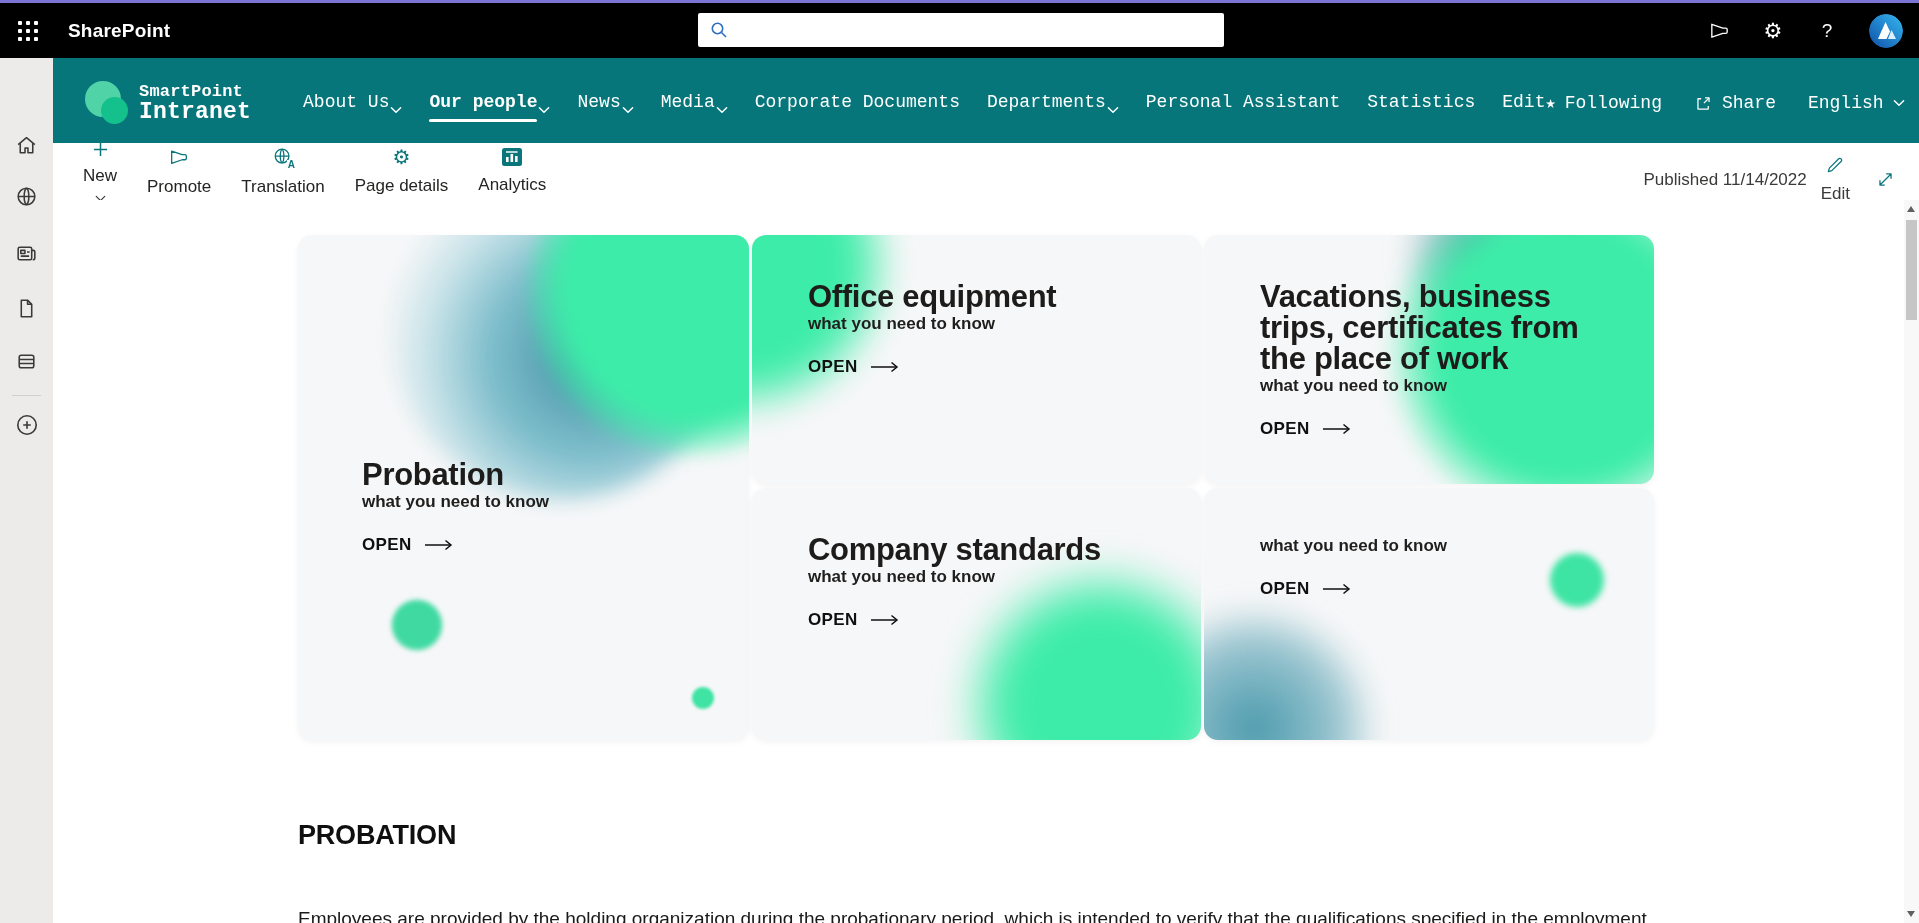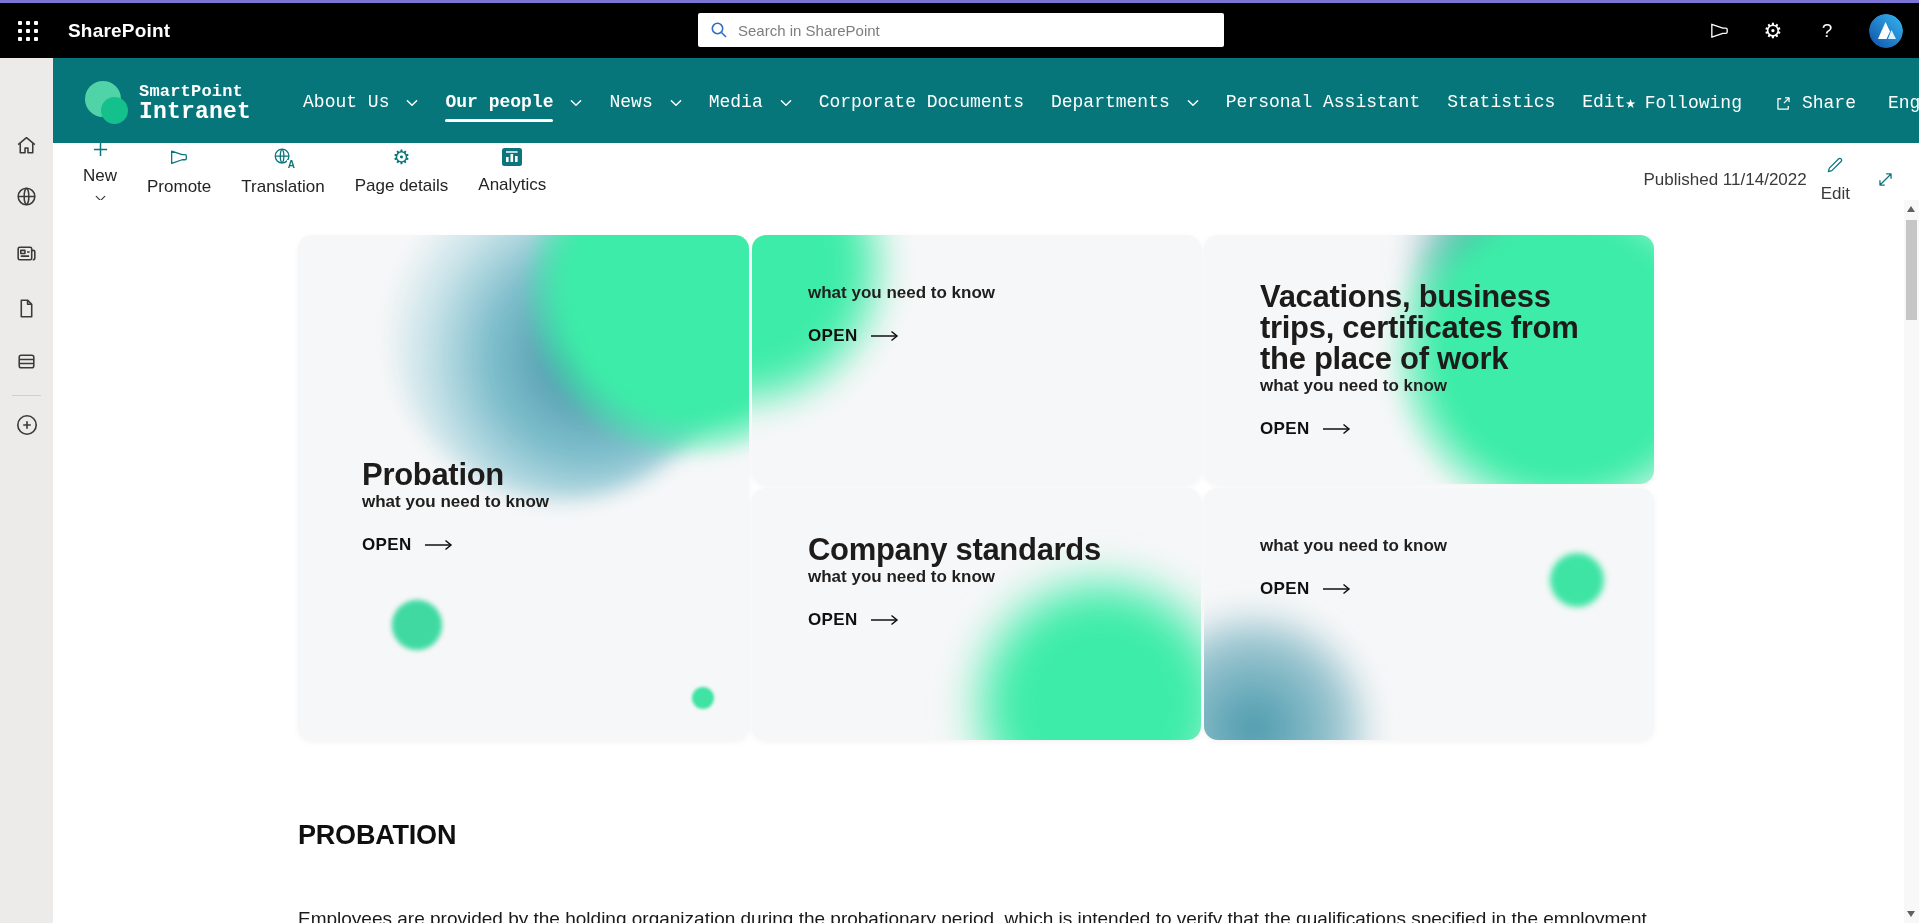--- a/index.html
+++ b/index.html
@@ -37,21 +37,21 @@
   .site-header { position:absolute; left:53px; top:58px; right:0; height:90px; background:#07767b;
     display:flex; align-items:center; color:#fff;font-family:Liberation Mono, monospace; }
   .logo { display:flex; align-items:center; margin-left:32px; gap:8px; cursor:pointer; }
   .logo-mark { position:relative; width:46px; height:46px; }
   .logo-c1 { position:absolute; left:0; top:1px; width:36px; height:36px; border-radius:50%; background:#5adead; opacity:.9; }
   .logo-c2 { position:absolute; left:16px; top:17px; width:27px; height:27px; border-radius:50%; background:#14c08b; }
   .logo-text { line-height:1; }
   .logo-line1 { font-size:17px; font-weight:600; letter-spacing:.2px; }
   .logo-line2 { font-size:23px; font-weight:800; margin-top:1px; letter-spacing:.2px; }
   .main-nav { display:flex; align-items:center; gap:27px; margin-left:52px; font-size:18px; white-space:nowrap; }
-  .nav-item { display:flex; align-items:center; gap:17px; cursor:pointer; color:#fff; }
+  .nav-item { display:flex; align-items:flex-end; gap:1px; cursor:pointer; color:#fff; }
   .nav-label { position:relative; padding-bottom:2px; }
   .nav-item.active .nav-label { font-weight:700; }
   .nav-item.active .nav-label::after { content:""; position:absolute; left:0; right:0; bottom:-8px; height:3px; background:#fff; border-radius:2px; }
   .header-actions { margin-left:auto; margin-right:28px; display:flex; align-items:center; gap:32px; font-size:18px; white-space:nowrap; }
   .hdr-action { display:flex; align-items:center; gap:9px; cursor:pointer; }
   .star-glyph { font-size:17px; line-height:1; }
 
   
   .toolbar { position:absolute; left:53px; top:143px; right:0; height:57px; background:#fff; display:flex; align-items:center; }
   .tb-left { display:flex; align-items:center; gap:30px; margin-left:30px; font-size:17px; color:#252423; white-space:nowrap; }
@@ -133,21 +133,20 @@
       </div>
       <div class="suite-title">SharePoint</div>
 
       <div class="suite-search">
         <span>
           <svg width="18" height="18" viewBox="0 0 18 18" fill="none" stroke="#2f6fc1" stroke-width="1.6">
             <circle cx="7.5" cy="7.5" r="5.2"></circle>
               <path d="M11.5 11.5L16 16"></path>
           </svg>
         </span>
-        <input placeholder="Search in SharePoint" style="">
       </div>
 
       <div class="suite-actions">
         <span class="suite-icon">
           <svg width="23" height="23" viewBox="0 0 24 24" fill="none" stroke="#fff" stroke-width="1.4" stroke-linejoin="round">
             <path d="M4 5.5L15.5 9.5H18.5A1.5 1.5 0 0 1 20 11V13.5A1.5 1.5 0 0 1 18.5 15H15.5L4 19Z"></path>
           </svg>
         </span>
         <span class="suite-icon">
           <span class="gear-glyph">⚙</span>
@@ -367,20 +366,21 @@
               <path d="M0 6h25"></path>
               <path d="M20.5 1.5L26 6l-5.5 4.5"></path>
             </svg>
         </span>
       </div>
     </div>
 
     <div class="card" id="card-office">
       <div class="blob b-green-left"></div>
       <div class="card-body">
+        <div class="card-title">Office equipment</div>
         <div class="card-sub">what you need to know</div>
         <span class="card-cta">
           <span>OPEN</span>
           <svg width="28" height="12" viewBox="0 0 28 12" fill="none" stroke="#101010" stroke-width="1.5">
               <path d="M0 6h25"></path>
               <path d="M20.5 1.5L26 6l-5.5 4.5"></path>
             </svg>
         </span>
       </div>
     </div>

